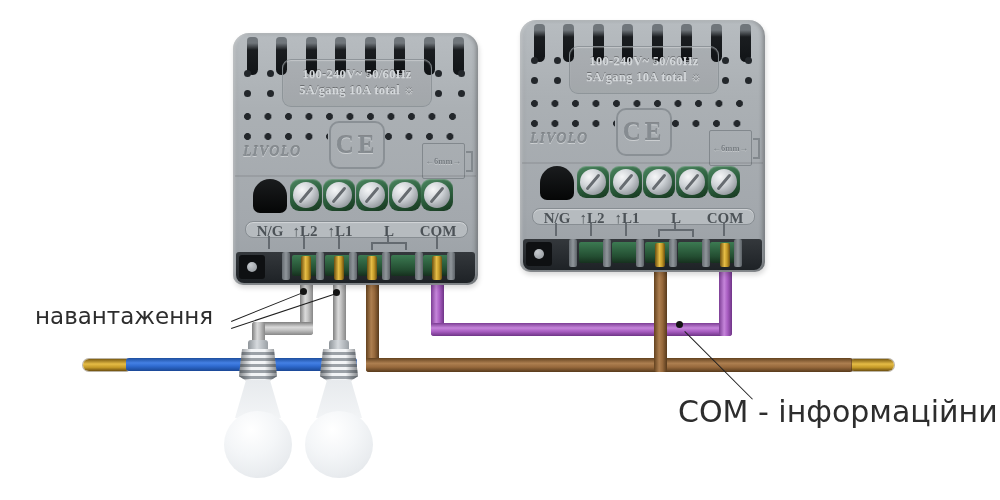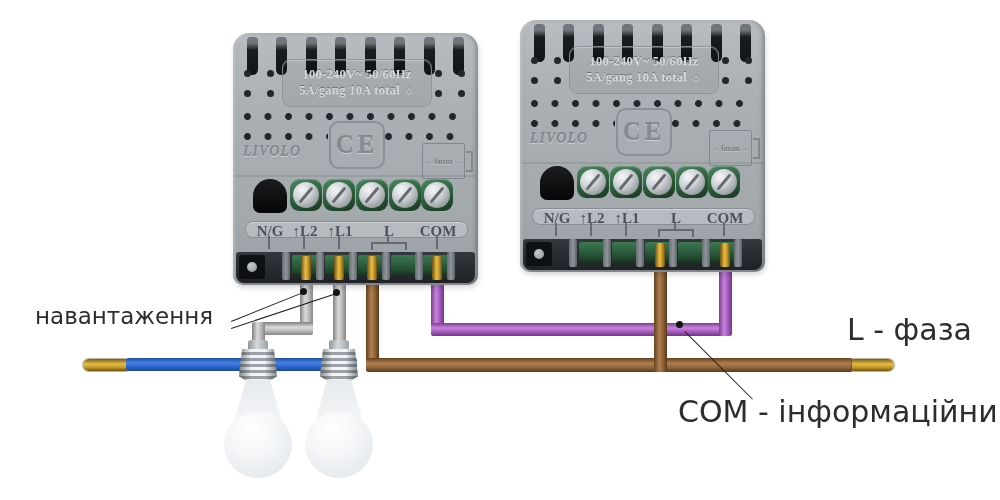--- a/index.html
+++ b/index.html
@@ -298,21 +298,20 @@
     <span class="bulb-globe"></span>
   </div>
   <div class="bulb" style="left:304px;top:340px">
     <span class="bulb-cap"></span>
     <span class="bulb-screw"></span>
     <span class="bulb-neck"></span>
     <span class="bulb-globe"></span>
   </div>
 
   <div class="anno" style="left:35px;top:303px;font-size:23px">навантаження</div>
-  <div class="anno" style="left:847px;top:312px;font-size:30px">L - фаза</div>
   <div class="anno" style="left:678px;top:394px;font-size:30px">COM - інформаційний</div>
 
   <div class="callout" style="left:231px;top:321px;width:78px;transform:rotate(-21.9deg)"></div>
   <div class="callout" style="left:231px;top:328px;width:111px;transform:rotate(-18.4deg)"></div>
   <div class="cdot" style="left:300px;top:288px"></div>
   <div class="cdot" style="left:333px;top:289px"></div>
   <div class="callout" style="left:685px;top:331px;width:96px;transform:rotate(45deg)"></div>
   <div class="cdot" style="left:676px;top:321px"></div>
 
 </div>

